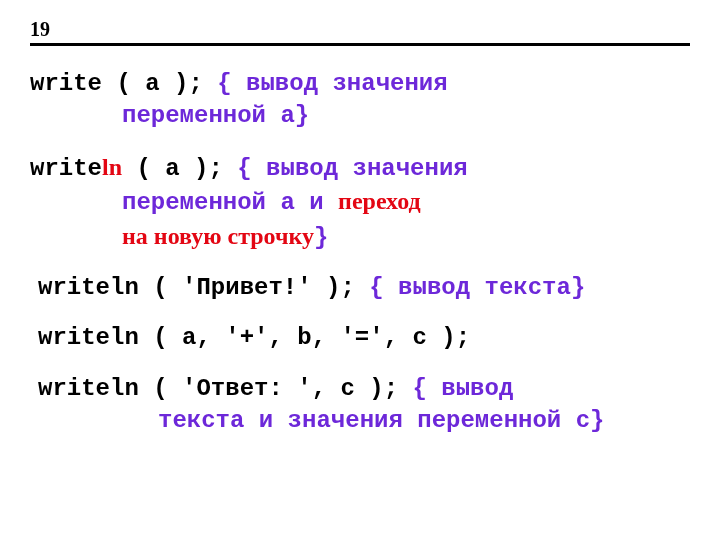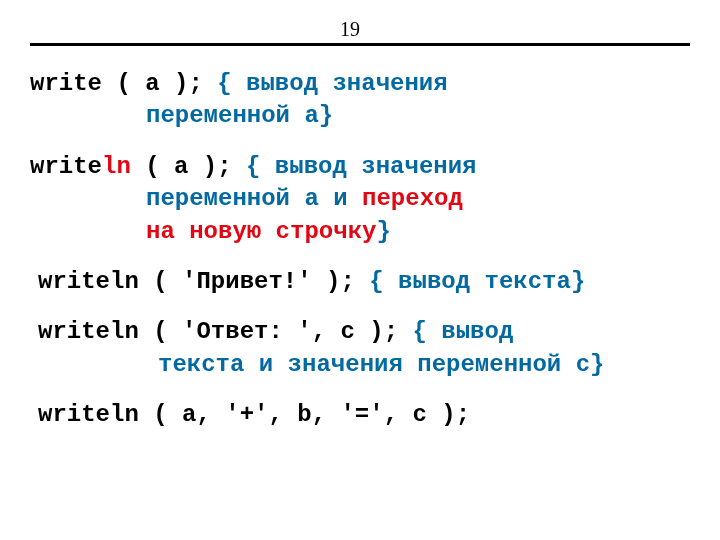--- a/index.html
+++ b/index.html
@@ -10,46 +10,46 @@
       font-family: "Times New Roman", serif;
       background: #fff;
       color: #000;
       box-sizing: border-box;
     }
     .page {
       padding: 18px 30px 20px 30px;
       box-sizing: border-box;
     }
     .pagenum {
-      text-align: center;
+      text-align: left;
       font-size: 20px;
-      font-weight: normal;
+      font-weight: bold;
       margin-bottom: 2px;
       padding-right: 20px;
     }
     .title {
       font-size: 26px;
       font-weight: bold;
       margin-bottom: 6px;
     }
     .rule {
       height: 3px;
       background: #000000;
       margin-bottom: 22px;
     }
     .mono {
       font-family: "Courier New", monospace;
       font-size: 24px;
       font-weight: bold;
       line-height: 1.35;
     }
     .block { margin-bottom: 18px; }
-    .blue { color: #0369a1; }
-    .red  { color: #e30613; }
-    .cont-a { margin-left: 116px; }  
+    .blue { color: #6d28d9; }
+    .red  { color: #e30613; font-family: Liberation Serif, serif; }
+    .cont-a { margin-left: 92px; }  
     .cont-d { margin-left: 120px; }  
   </style>
 </head>
 <body>
 
 <div class="page">
   <div class="pagenum">19</div>
   <div class="rule"></div>
 
   <div class="mono block">
@@ -71,25 +71,25 @@
     <div class="cont-a">
       <span class="red">на новую строчку</span><span class="blue">}</span>
     </div>
   </div>
 
   <div class="mono block" style="margin-left:8px;margin-top:9px;">
     <span>writeln ( 'Привет!' ); </span><span class="blue">{ вывод текста}</span>
   </div>
 
   <div class="mono block" style="margin-left:8px;">
+    <span>writeln ( a, '+', b, '=', c );</span>
+  </div>
+
+  <div class="mono block" style="margin-left:8px;">
     <div>
       <span>writeln ( 'Ответ: ', c );</span><span>   </span><span class="blue">{ вывод</span>
     </div>
     <div class="cont-d">
       <span class="blue">текста и значения переменной c}</span>
     </div>
   </div>
 
-  <div class="mono block" style="margin-left:8px;">
-    <span>writeln ( a, '+', b, '=', c );</span>
-  </div>
-
 </div>
 
 </body></html>

